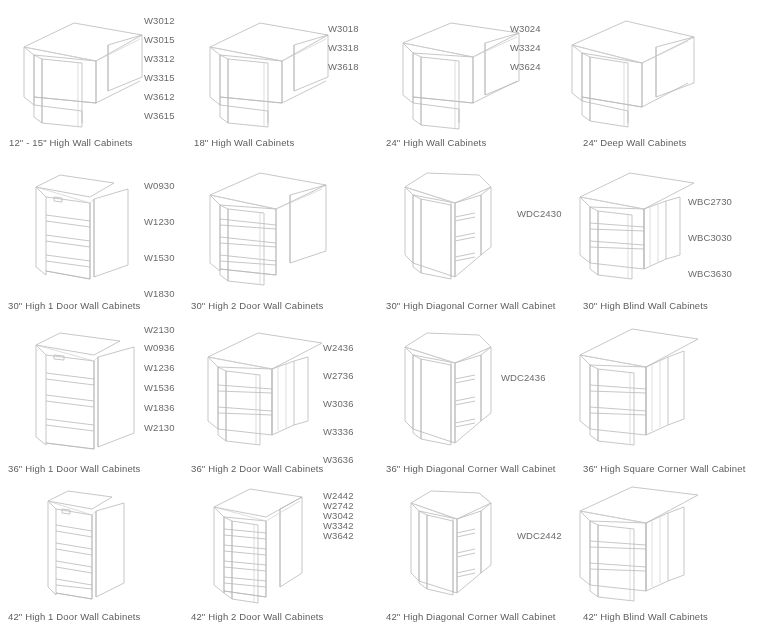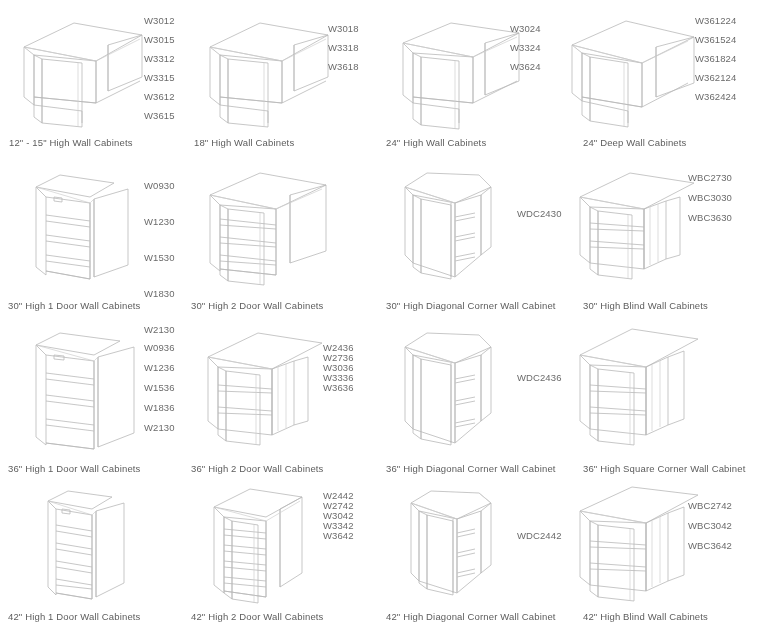--- a/index.html
+++ b/index.html
@@ -177,27 +177,20 @@
           <path class="ln" d="M12 82 L58 92 L58 104"></path>
           <path class="ln" d="M86 28 L124 18 L124 64 L86 78 Z"></path>
           <path class="ln" d="M86 28 L86 78"></path>
           <path class="ln" d="M12 34 L20 38 L20 102 L12 96 Z"></path>
           <path class="ln" d="M20 38 L58 44 L58 108 L20 102 Z"></path>
           <path class="ln-d" d="M54 44 L54 108"></path>
           <path class="ln-d" d="M2 26 L72 44"></path>
           <path class="ln-d" d="M72 44 L118 22"></path>
         </svg>
       </div>
-      <div class="codes" style="left:125px;top:5px;gap:9px">
-        <span class="code">W361224</span>
-        <span class="code">W361524</span>
-        <span class="code">W361824</span>
-        <span class="code">W362124</span>
-        <span class="code">W362424</span>
-      </div>
       <div class="caption" style="left:13px;top:126px">24" Deep Wall Cabinets</div>
     </div>
   </div>
 
   <div class="row" style="top:150px;height:160px">
 
     <div class="cell" style="left:6px;width:190px;height:160px">
       <div class="drawing" style="left:22px;top:8px">
         <svg width="120" height="118" viewBox="0 0 120 118">
 
@@ -307,21 +300,21 @@
           <path class="ln" d="M74 38 L96 30 L96 88 L74 98 Z"></path>
           <path class="ln-d" d="M80 36 L80 94 M88 33 L88 91"></path>
           <path class="ln" d="M96 30 L110 26 L110 84 L96 88"></path>
 
           <path class="ln" d="M20 36 L28 40 L28 104 L20 98 Z"></path>
           <path class="ln" d="M28 40 L62 44 L62 108 L28 104 Z"></path>
           <path class="ln-d" d="M58 44 L58 108"></path>
           <path class="ln-d" d="M10 26 L74 38"></path>
         </svg>
       </div>
-      <div class="codes" style="left:118px;top:12px;gap:10px">
+      <div class="codes" style="left:118px;top:36px;gap:26px">
         <span class="code">WBC2730</span>
         <span class="code">WBC3030</span>
         <span class="code">WBC3630</span>
       </div>
       <div class="caption" style="left:13px;top:139px">30" High Blind Wall Cabinets</div>
     </div>
   </div>
 
   <div class="row" style="top:310px;height:162px">
 
@@ -365,21 +358,21 @@
           <path class="ln" d="M20 76 L74 80 M20 82 L74 84"></path>
           <path class="ln" d="M74 38 L96 30 L96 94 L74 104 Z"></path>
           <path class="ln-d" d="M80 36 L80 100 M88 33 L88 97"></path>
           <path class="ln" d="M96 30 L110 26 L110 90 L96 94"></path>
           <path class="ln" d="M20 36 L28 40 L28 110 L20 104 Z"></path>
           <path class="ln" d="M28 40 L62 44 L62 114 L28 110 Z"></path>
           <path class="ln-d" d="M58 44 L58 114"></path>
           <path class="ln-d" d="M10 26 L74 38"></path>
         </svg>
       </div>
-      <div class="codes" style="left:133px;top:22px;gap:0">
+      <div class="codes" style="left:133px;top:22px;gap:18px">
         <span class="code">W2436</span>
         <span class="code">W2736</span>
         <span class="code">W3036</span>
         <span class="code">W3336</span>
         <span class="code">W3636</span>
       </div>
       <div class="caption" style="left:1px;top:142px">36" High 2 Door Wall Cabinets</div>
     </div>
 
     <div class="cell" style="left:385px;width:195px;height:162px">
@@ -394,21 +387,21 @@
           <path class="ln" d="M62 72 L82 68 M62 76 L82 72"></path>
           <path class="ln" d="M62 94 L82 90 M62 98 L82 94"></path>
           <path class="ln-d" d="M62 34 L62 114"></path>
           <path class="ln" d="M58 34 L58 114"></path>
           <path class="ln" d="M20 26 L28 30 L28 110 L20 104 Z"></path>
           <path class="ln" d="M28 30 L58 36 L58 116 L28 110 Z"></path>
           <path class="ln-d" d="M12 18 L62 34"></path>
           <path class="ln-d" d="M86 6 L98 18"></path>
         </svg>
       </div>
-      <div class="codes" style="left:132px;top:52px;gap:10px">
+      <div class="codes" style="left:116px;top:52px;gap:10px">
         <span class="code">WDC2436</span>
       </div>
       <div class="caption" style="left:1px;top:142px">36" High Diagonal Corner Wall Cabinet</div>
     </div>
 
     <div class="cell" style="left:570px;width:210px;height:162px">
       <div class="drawing" style="left:0px;top:6px">
         <svg width="140" height="124" viewBox="0 0 140 124">
           <path class="ln" d="M10 28 L62 2 L128 12 L76 40 Z"></path>
           <path class="ln" d="M10 28 L10 94 L20 102 L20 38 Z"></path>
@@ -521,22 +514,17 @@
           <path class="ln" d="M20 78 L76 82 M20 84 L76 86"></path>
           <path class="ln" d="M76 38 L98 28 L98 96 L76 106 Z"></path>
           <path class="ln-d" d="M82 36 L82 102 M90 32 L90 98"></path>
           <path class="ln" d="M98 28 L114 22 L114 90 L98 96"></path>
           <path class="ln" d="M20 36 L28 40 L28 112 L20 106 Z"></path>
           <path class="ln" d="M28 40 L64 44 L64 116 L28 112 Z"></path>
           <path class="ln-d" d="M60 44 L60 116"></path>
           <path class="ln-d" d="M10 26 L76 38"></path>
         </svg>
       </div>
-      <div class="codes" style="left:118px;top:18px;gap:10px">
-        <span class="code">WBC2742</span>
-        <span class="code">WBC3042</span>
-        <span class="code">WBC3642</span>
-      </div>
       <div class="caption" style="left:13px;top:128px">42" High Blind Wall Cabinets</div>
     </div>
   </div>
 
 </div>
 
 </body></html>

